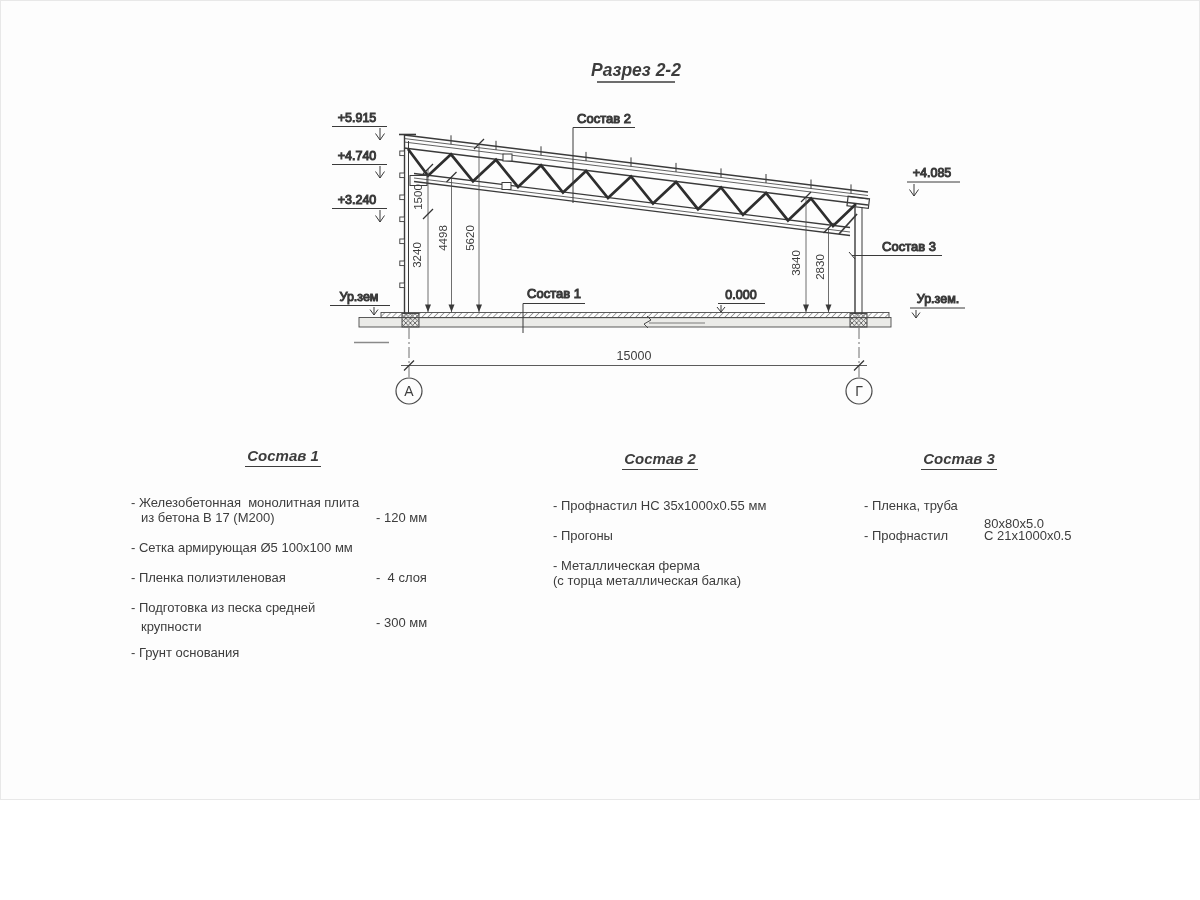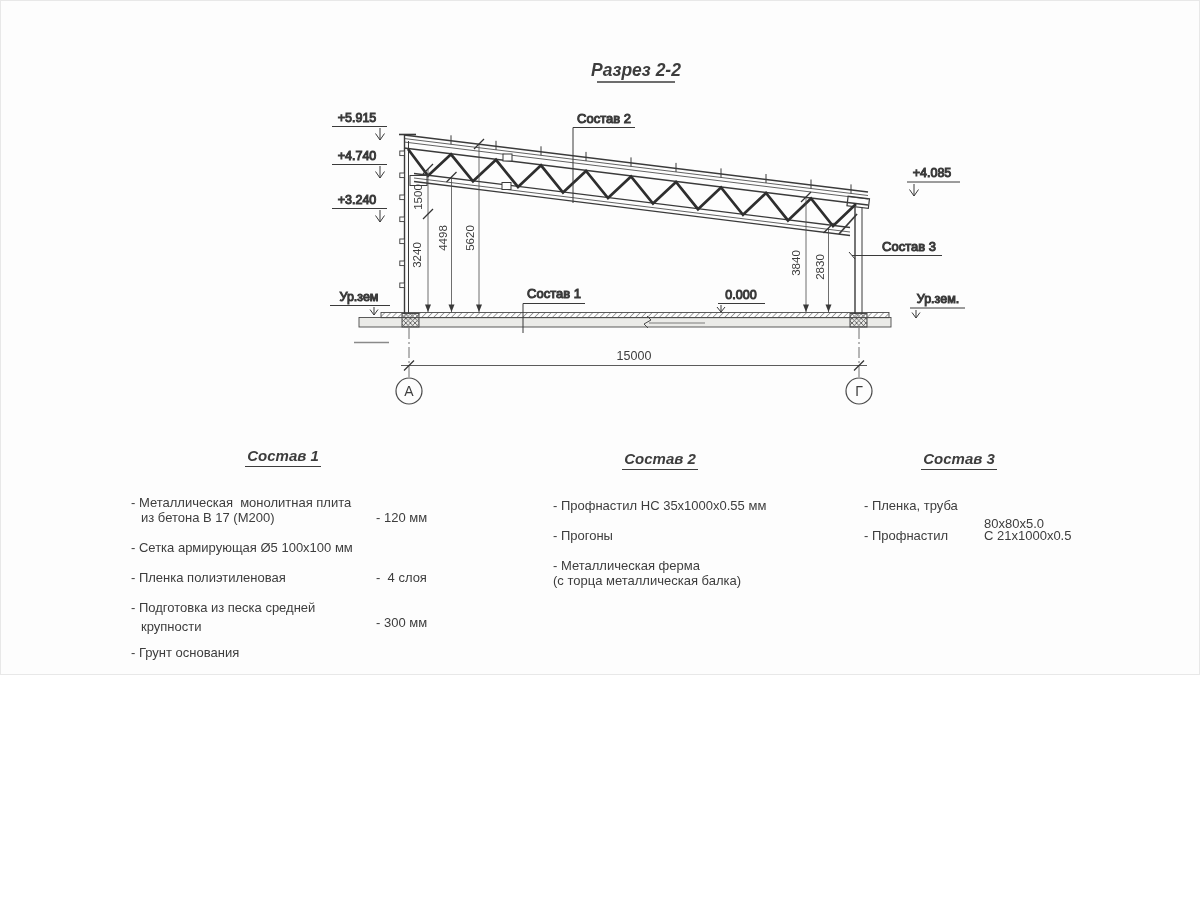--- a/index.html
+++ b/index.html
@@ -1,18 +1,18 @@
 <!DOCTYPE html>
 <html><head>
 <meta charset="utf-8">
 <style>
   html,body{margin:0;padding:0;background:#ffffff;}
   #page{
     position:relative;
-    width:1200px;height:675px;
+    width:1200px;height:800px;
     background:#fdfdfd;
     font-family:"Liberation Sans", sans-serif;
     color:#3d3d3d;
     overflow:hidden;
     border:1px solid #e8e8e8;
     box-sizing:border-box;
   }
   #bottom-rule{
     position:absolute;left:0;top:892px;width:1200px;height:2px;
     background:#8f8f8f;
@@ -221,21 +221,21 @@
         <circle cx="858" cy="390" r="13" fill="none" stroke-width="1.2"></circle>
         <text class="gridlab" x="858" y="395" text-anchor="middle" stroke="none">Г</text>
       </g>
     </g>
   </svg>
 
   <div class="list-block">
     <div class="list-title" style="left:182px;top:446px">
       <span>Состав 1</span>
     </div>
-    <div class="li-line" style="left:130px;top:494px">- Металлическая  монолитная плита</div>
+    <div class="li-line" style="left:130px;top:494px">- Железобетонная  монолитная плита</div>
     <div class="li-line" style="left:140px;top:509px">из бетона В 17 (М200)</div>
     <div class="li-line" style="left:375px;top:509px">- 120 мм</div>
     <div class="li-line" style="left:130px;top:539px">- Сетка армирующая Ø5 100х100 мм</div>
     <div class="li-line" style="left:130px;top:569px">- Пленка полиэтиленовая</div>
     <div class="li-line" style="left:375px;top:569px">-  4 слоя</div>
     <div class="li-line" style="left:130px;top:599px">- Подготовка из песка средней</div>
     <div class="li-line" style="left:140px;top:618px">крупности</div>
     <div class="li-line" style="left:375px;top:614px">- 300 мм</div>
     <div class="li-line" style="left:130px;top:644px">- Грунт основания</div>
   </div>

